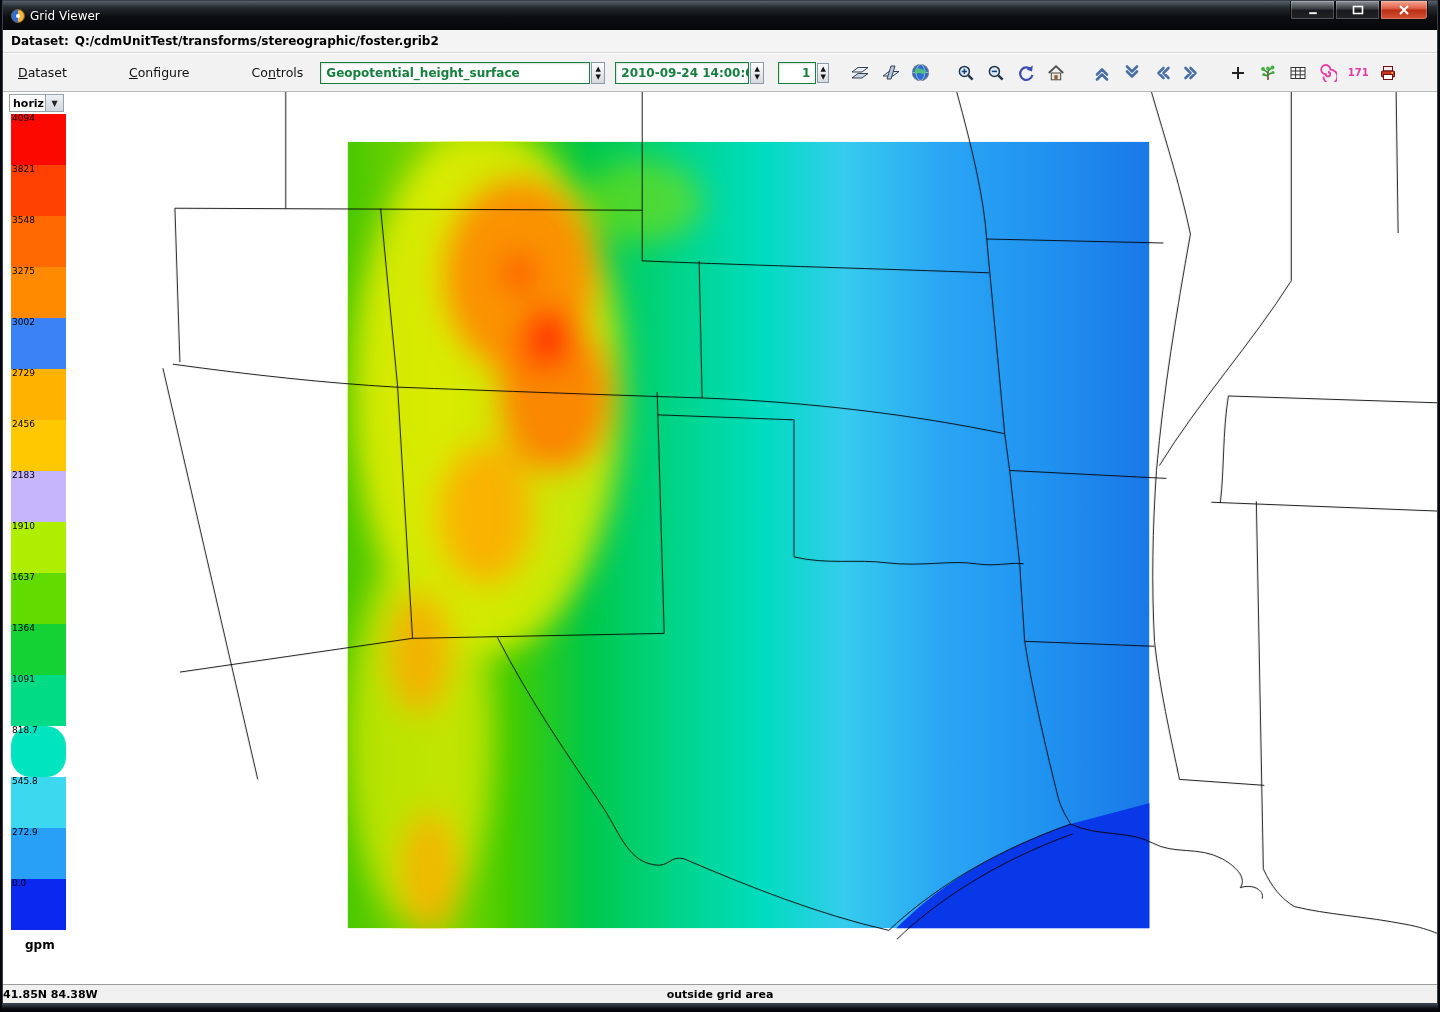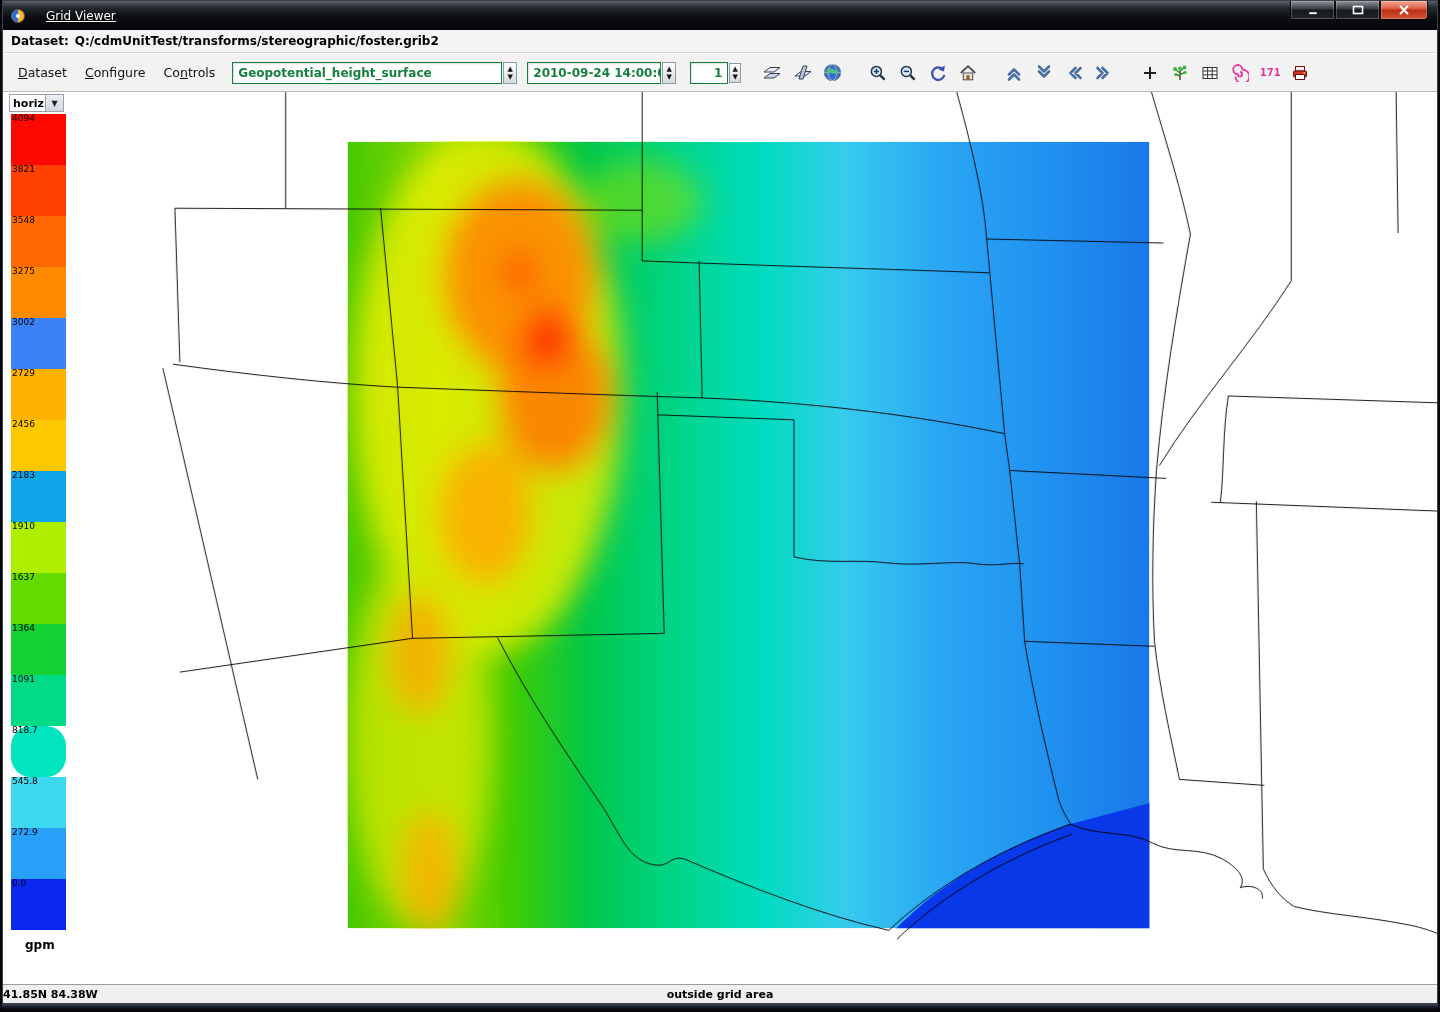--- a/index.html
+++ b/index.html
@@ -6,21 +6,21 @@
     font-family:"DejaVu Sans","Liberation Sans",sans-serif;background:#05070a;}
   .app{width:1440px;height:1012px;box-sizing:border-box;padding:0 2px;background:#05070a;}
   .window{height:1004px;display:flex;flex-direction:column;background:#fff;
     border:1px solid #39404c;box-sizing:border-box;}
   .bottomframe{height:8px;background:linear-gradient(180deg,#3b4452,#0b0e14 55%,#020307);}
 
   
   .titlebar{height:29px;flex:0 0 29px;position:relative;display:flex;align-items:center;
     padding-left:7px;color:#fff;font-size:12px;
     background:linear-gradient(180deg,#596069 0%,#262b31 22%,#0c0e11 55%,#05070a 100%);}
-  .titlebar .title{margin-left:20px;text-shadow:0 1px 2px #000;text-decoration:underline;}
+  .titlebar .title{margin-left:4px;text-shadow:0 1px 2px #000;}
   .appicon{width:16px;height:16px;display:inline-block;}
   .winbtns{position:absolute;top:0;right:9px;display:flex;}
   .wbtn{width:45px;height:19px;display:flex;align-items:center;justify-content:center;
     border:1px solid #06080a;border-top:none;box-sizing:border-box;
     background:linear-gradient(180deg,rgba(255,255,255,.32),rgba(255,255,255,.10) 45%,rgba(0,0,0,.25) 50%,rgba(255,255,255,.10));
     box-shadow:inset 0 0 0 1px rgba(255,255,255,.22);}
   .wbtn.close{width:48px;border-bottom-right-radius:4px;border-bottom-left-radius:2px;
     background:linear-gradient(180deg,#f4a893 0%,#e0614a 40%,#bc3014 52%,#d2543a 100%);}
   .wbtn.min{border-bottom-left-radius:2px;}
   .wbtn svg{display:block;}
@@ -104,21 +104,21 @@
       </div>
     </div>
   </div>
 
   <div class="datasetbar">
     <span>Dataset:</span>
     <span class="path">Q:/cdmUnitTest/transforms/stereographic/foster.grib2</span>
   </div>
 
   <div class="toolbar">
-    <div style="display:flex;">
+    <div style="display:flex;gap:44px;">
           <span class="menu"><u>D</u>ataset</span>
           <span class="menu"><u>C</u>onfigure</span>
           <span class="menu">Co<u>n</u>trols</span>
         </div>
 
     <div class="tfield fld">Geopotential_height_surface</div>
     <div class="spinner">
           <span>▲</span>
           <span>▼</span>
         </div>
@@ -273,21 +273,21 @@
             </div>
             <div class="seg" style="background: #3b82f6;">
               <span class="seglbl">3002</span>
             </div>
             <div class="seg" style="background: rgb(255, 178, 0);">
               <span class="seglbl">2729</span>
             </div>
             <div class="seg" style="background: rgb(255, 200, 0);">
               <span class="seglbl">2456</span>
             </div>
-            <div class="seg" style="background: #0ea5e9;">
+            <div class="seg" style="background: #c4b5fd;">
               <span class="seglbl">2183</span>
             </div>
             <div class="seg" style="background: rgb(176, 238, 0);">
               <span class="seglbl">1910</span>
             </div>
             <div class="seg" style="background: rgb(98, 220, 0);">
               <span class="seglbl">1637</span>
             </div>
             <div class="seg" style="background: rgb(20, 210, 52);">
               <span class="seglbl">1364</span>

